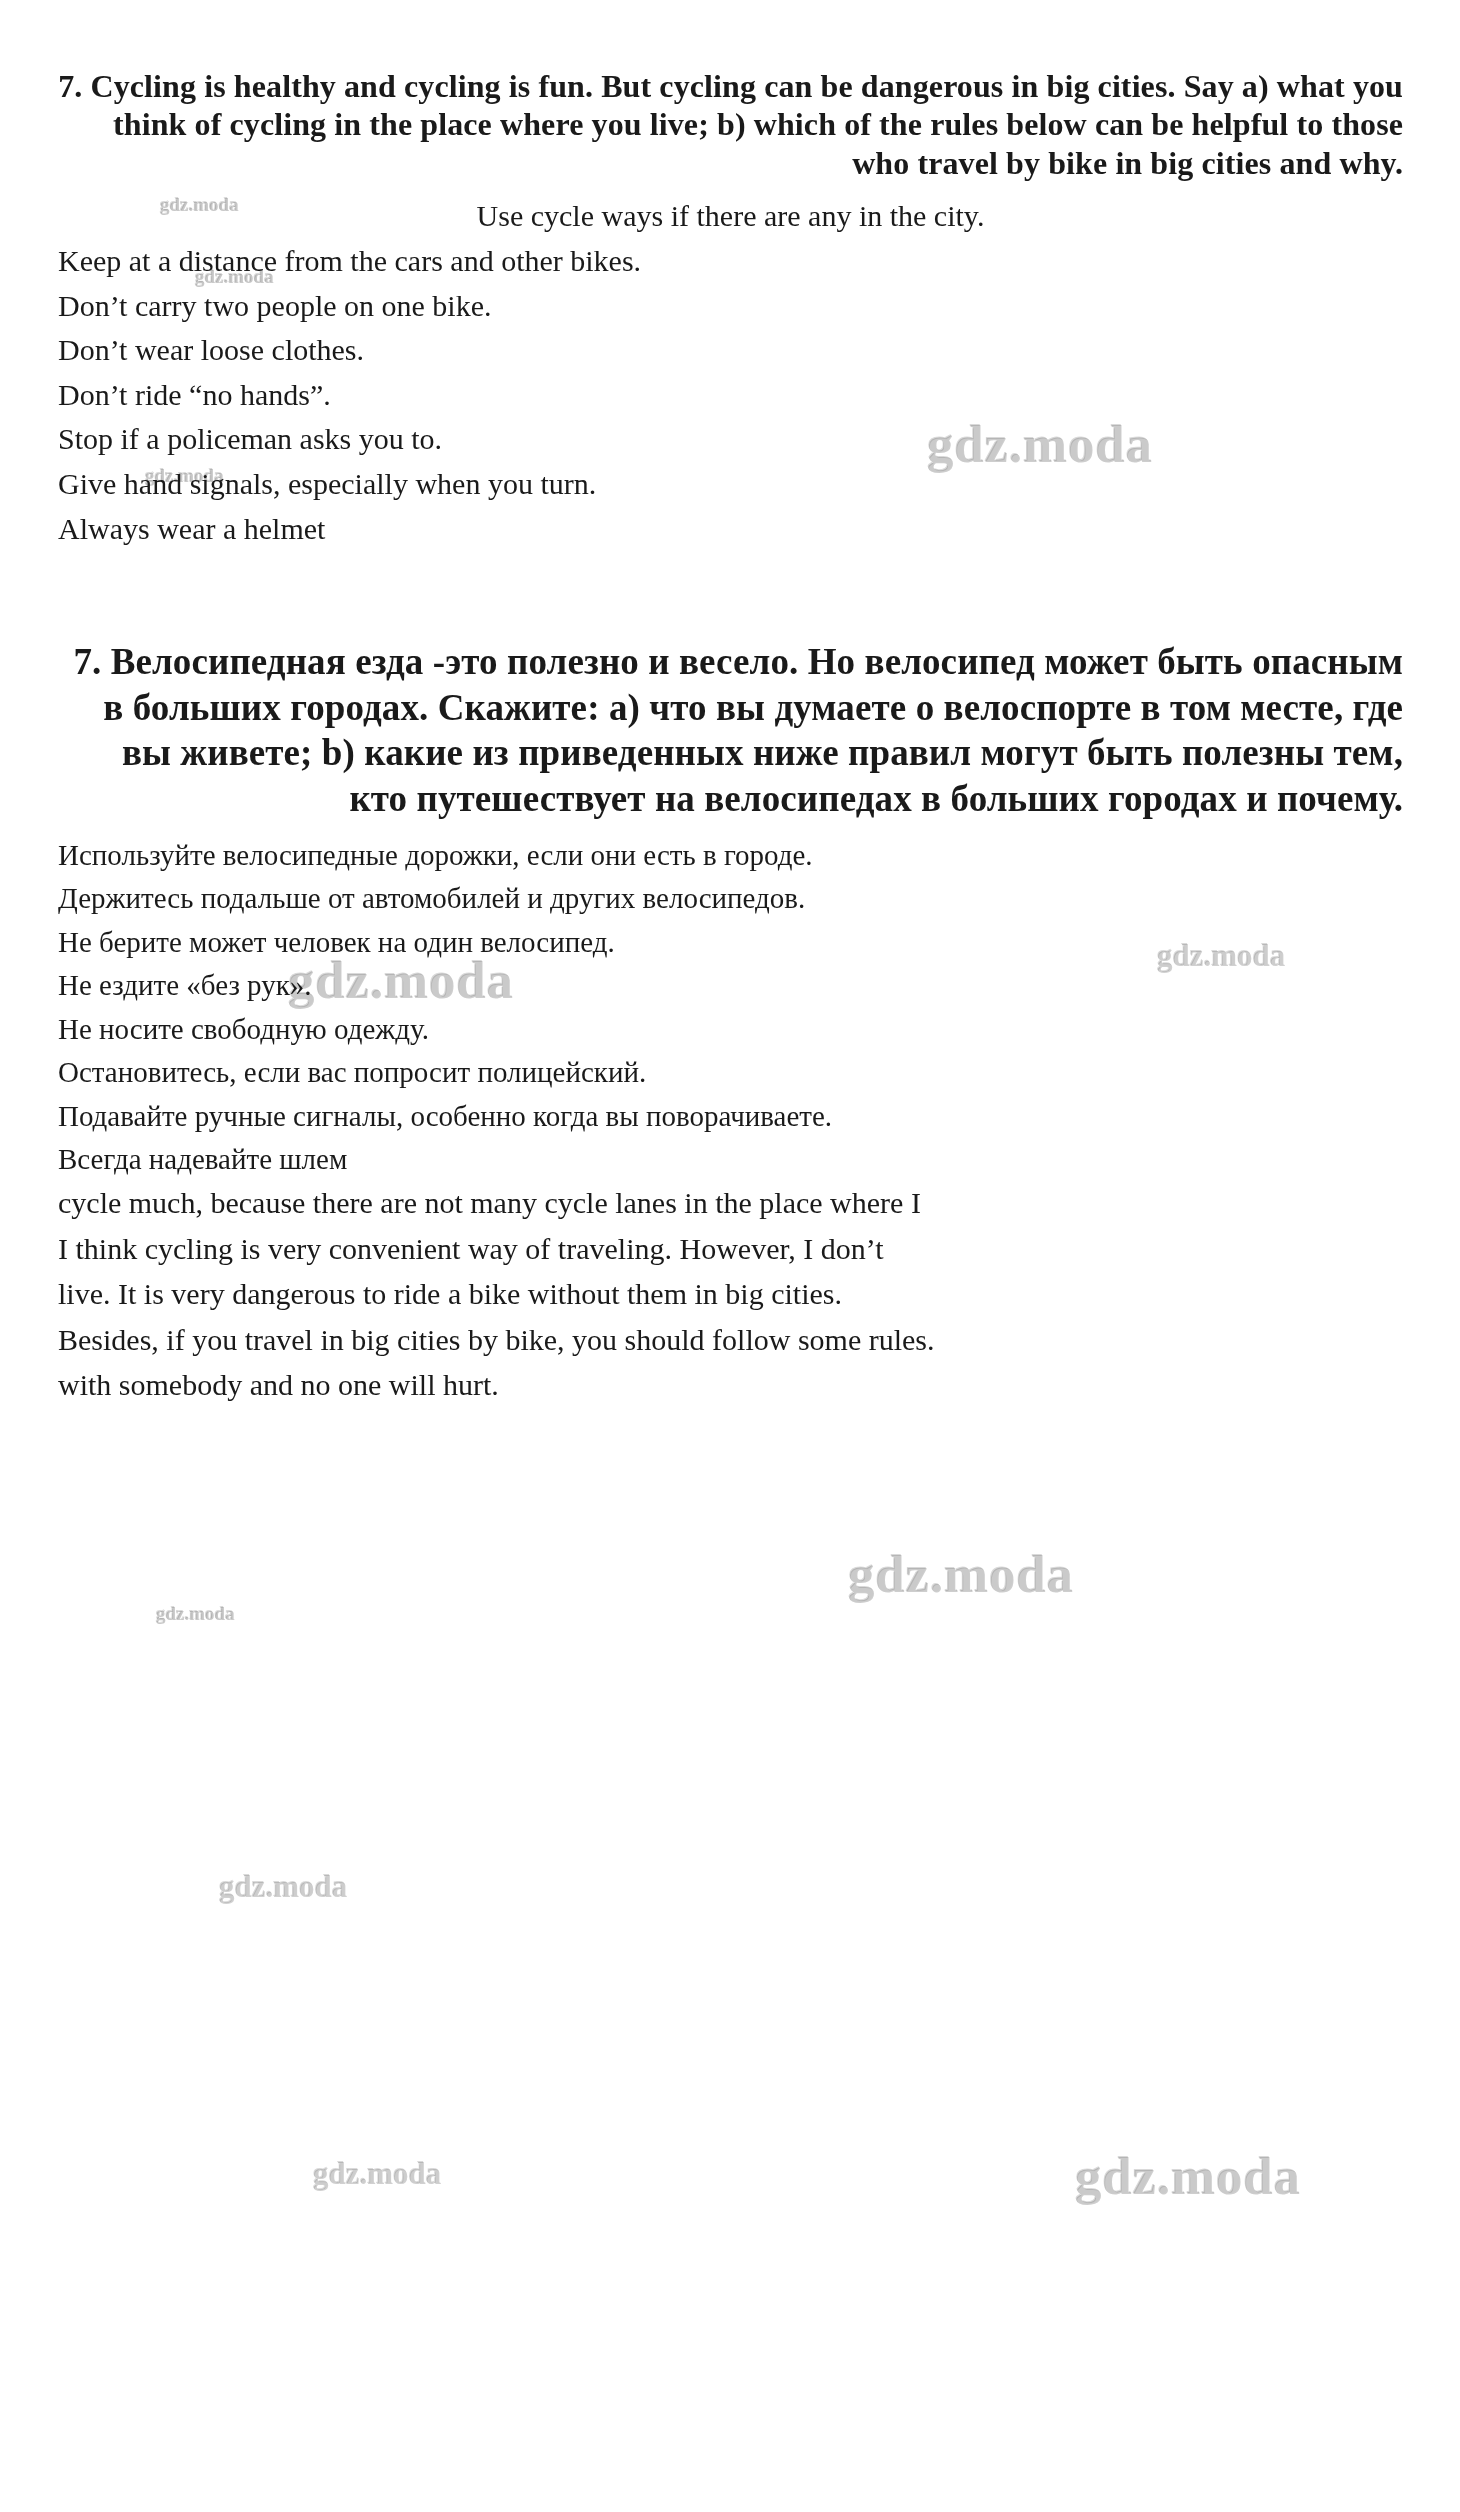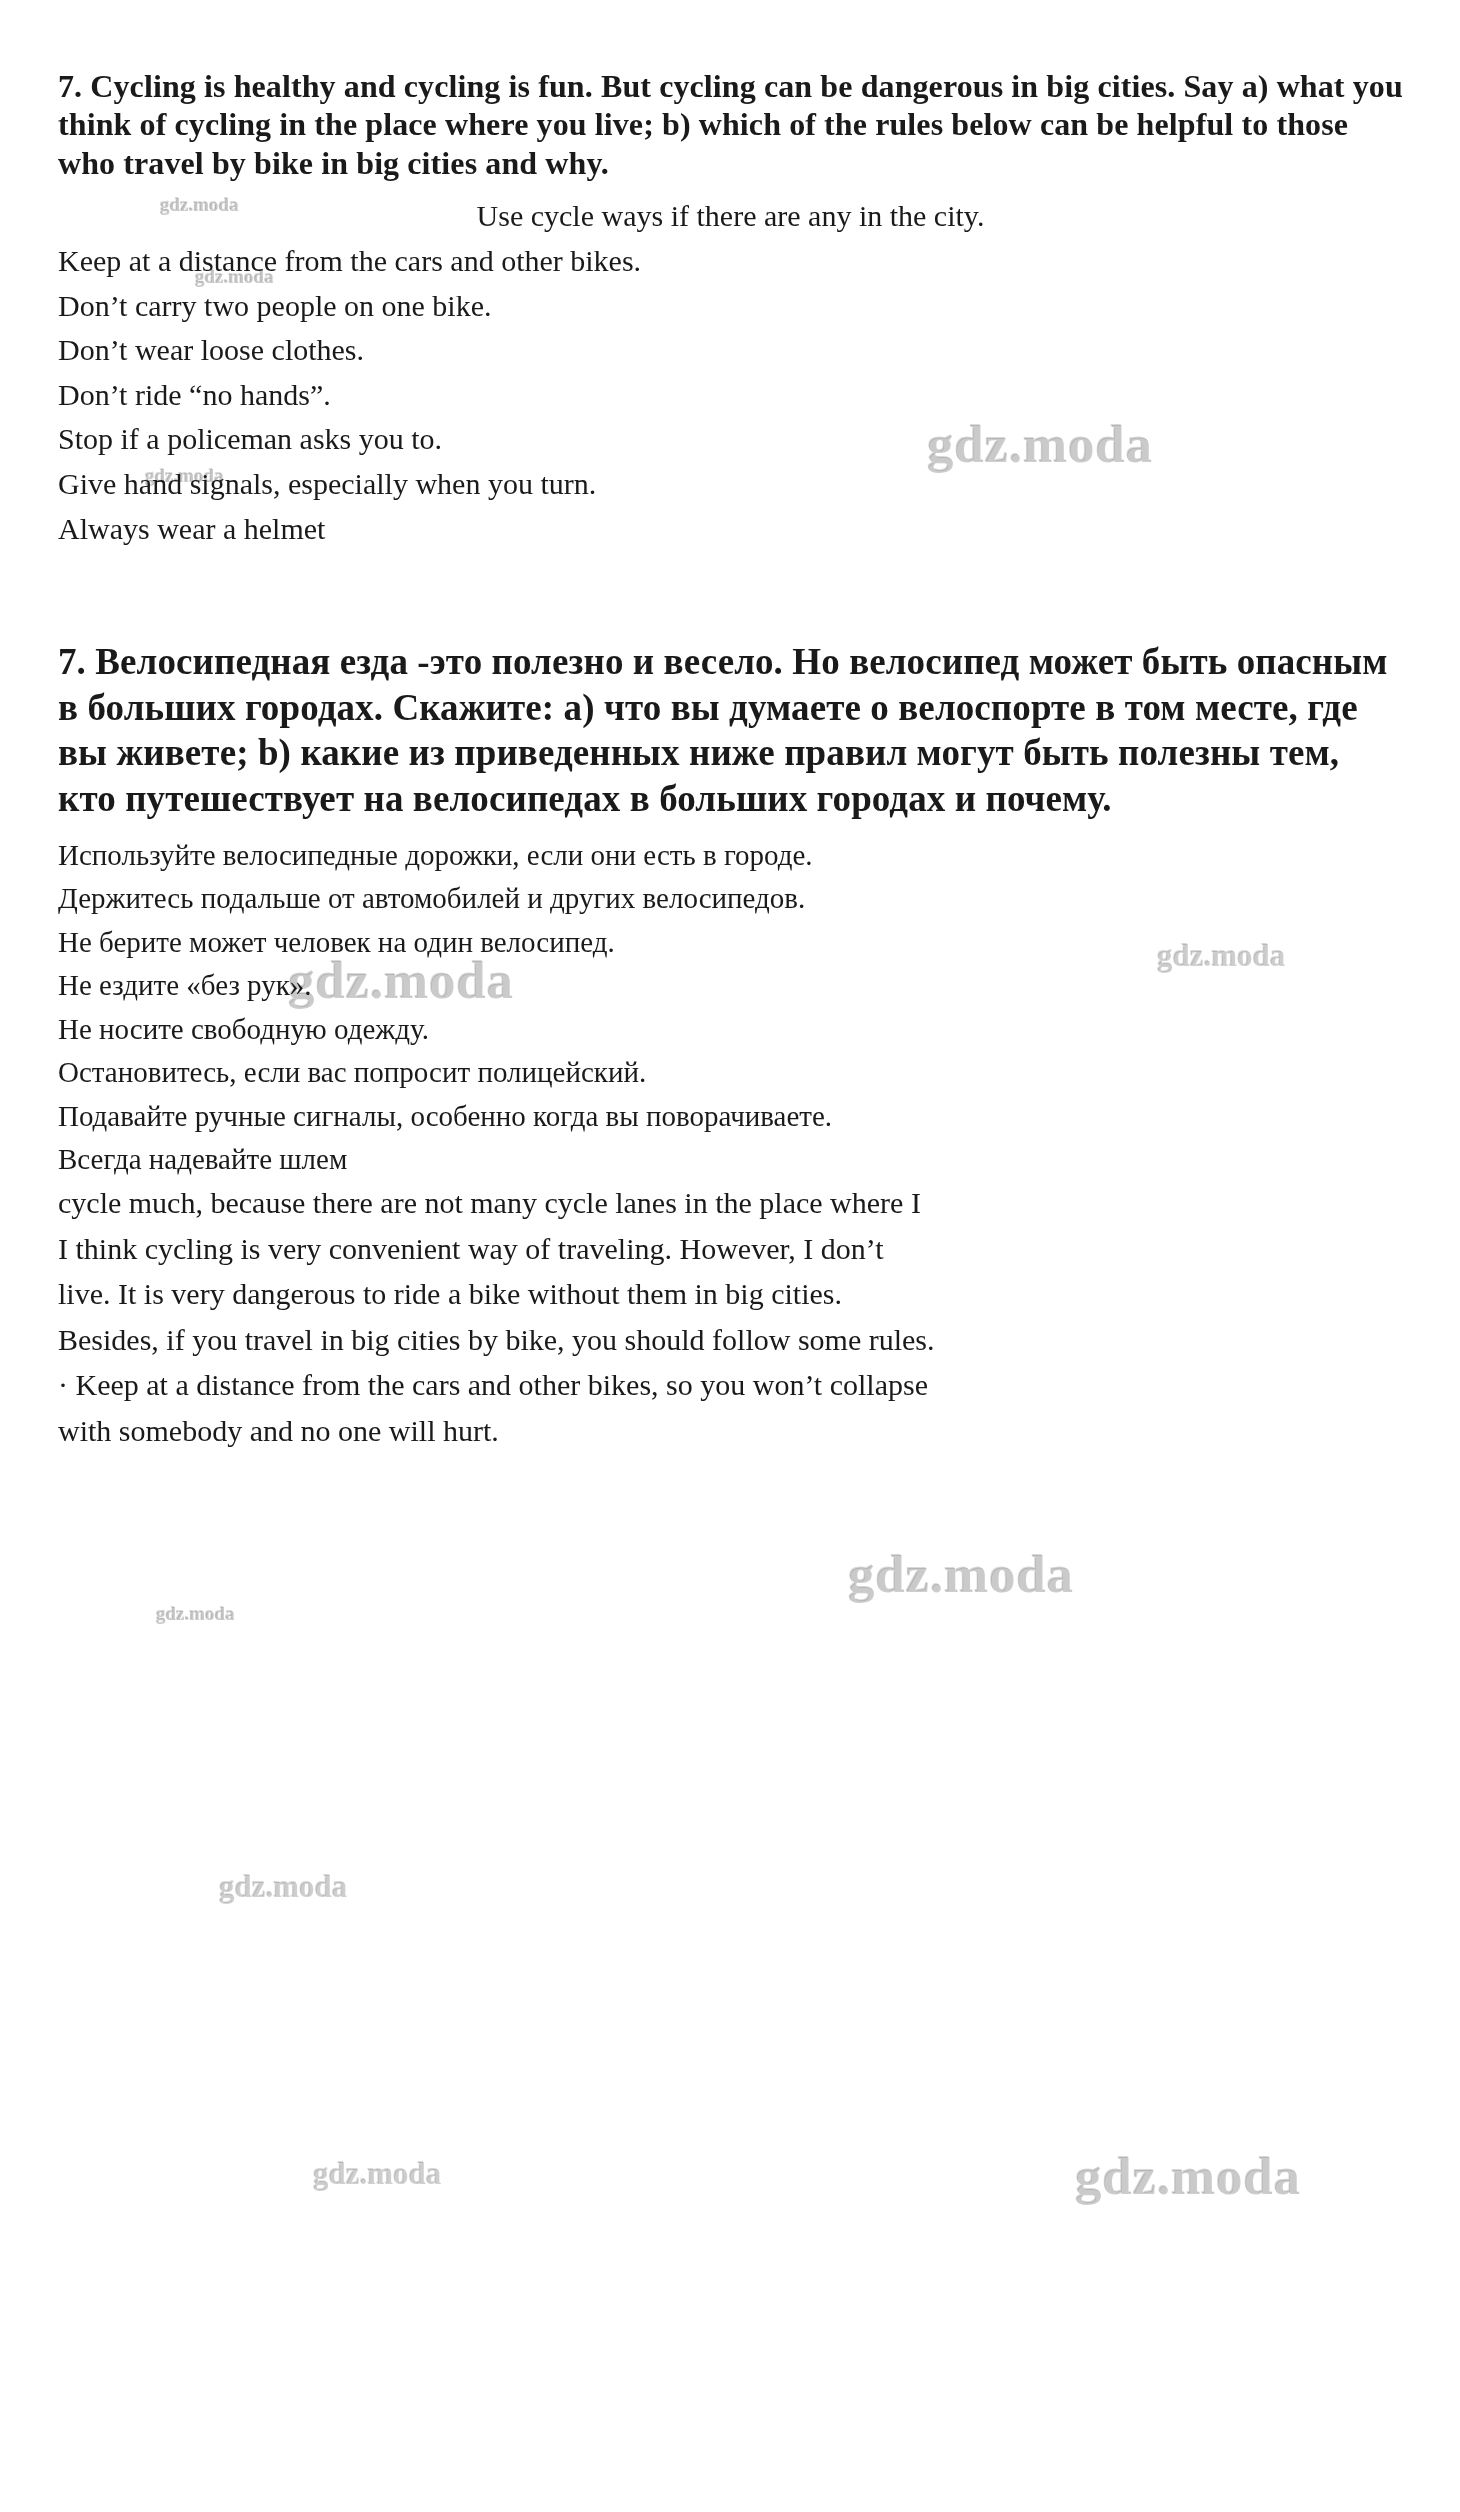--- a/index.html
+++ b/index.html
@@ -26,20 +26,21 @@
     position: relative;
     z-index: 2;
     padding: 67px 58px 0 58px;
   }
   .q-heading {
     font-weight: bold;
     font-size: 32px;
     line-height: 1.2;
     margin: 0 0 11px 0;
     letter-spacing: 0.1px;
+    text-align: right;
   }
   .q-heading.ru {
     font-size: 37px;
     line-height: 1.24;
   }
   .line {
     font-size: 30px;
     line-height: 1.12;
     margin: 0;
     padding: 5.5px 0 5.5px 0;
@@ -137,19 +138,18 @@
         <p class="line ru">Подавайте ручные сигналы, особенно когда вы поворачиваете.</p>
         <p class="line ru">Всегда надевайте шлем</p>
       </div>
     </div>
 
     <div class="block">
       <p class="para">cycle much, because there are not many cycle lanes in the place where I</p>
       <p class="para">I think cycling is very convenient way of traveling. However, I don’t</p>
       <p class="para">live. It is very dangerous to ride a bike without them in big cities.</p>
       <p class="para">Besides, if you travel in big cities by bike, you should follow some rules.</p>
-      <p class="para">· Keep at a distance from the cars and other bikes, so you won’t collapse</p>
       <p class="para">with somebody and no one will hurt.</p>
     </div>
 
   </div>
 </div>
 
 
 </body></html>

